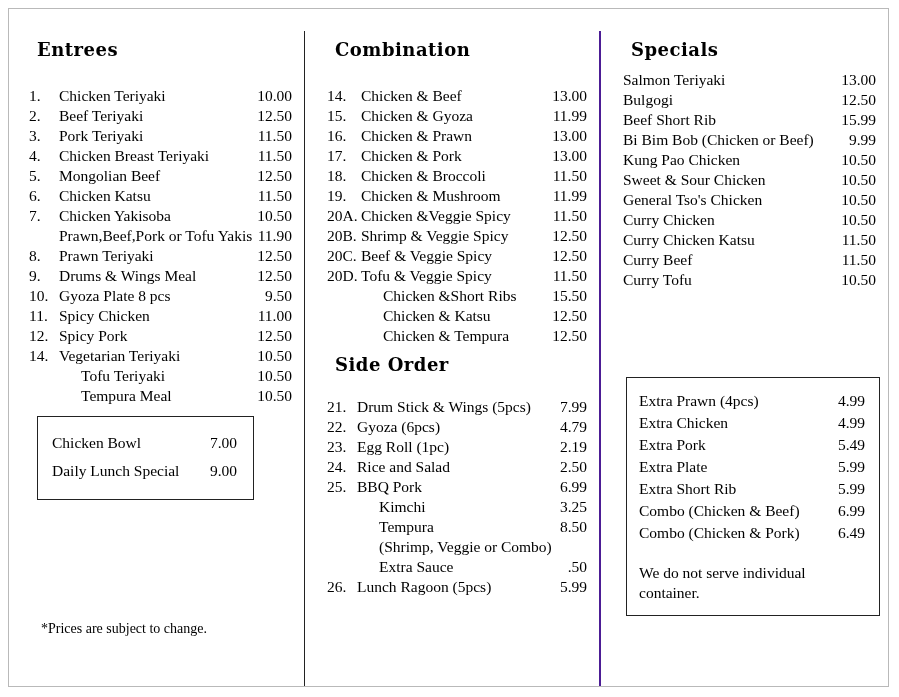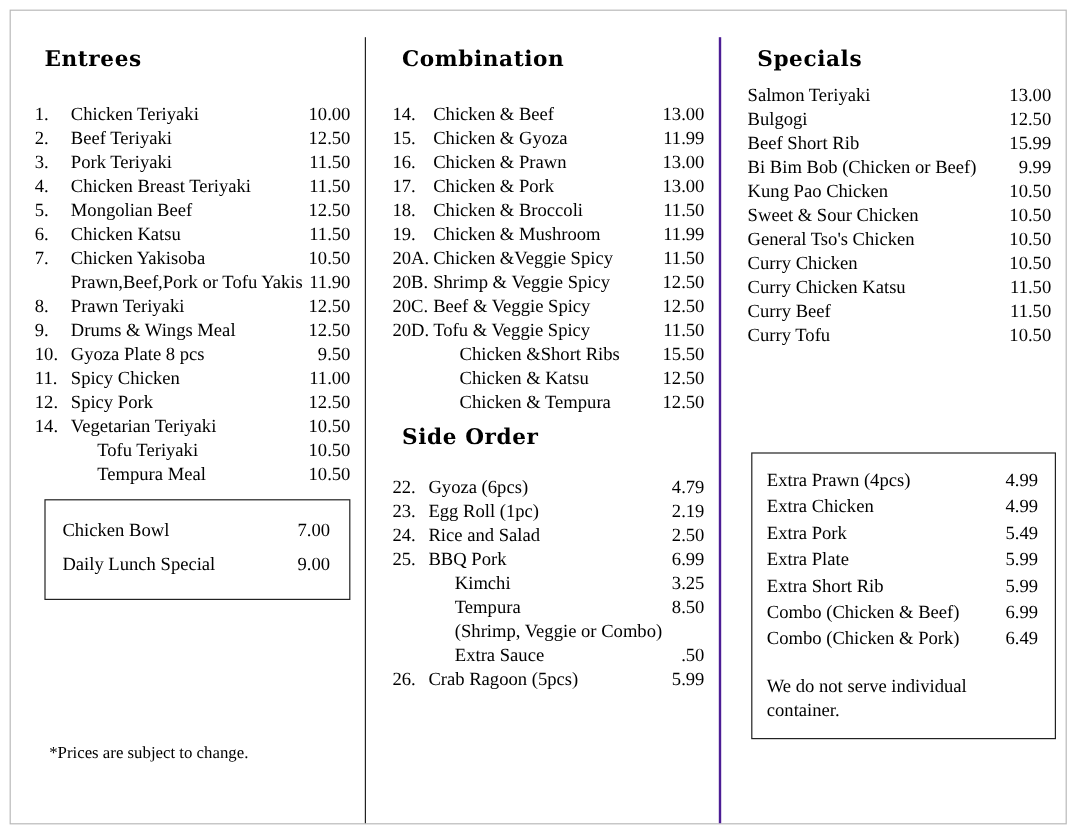--- a/index.html
+++ b/index.html
@@ -95,21 +95,21 @@
     line-height: 20px;
     padding: 4px 0;
   }
   .box .row .name { flex: 1 1 auto; }
   .box .row .price { flex: 0 0 auto; text-align: right; }
 
   #lunch-box {
     position: absolute;
     left: 28px;
     top: 407px;
-    width: 255px;
+    width: 217px;
     padding: 12px 16px 14px 14px;
   }
   #extras-box {
     position: absolute;
     left: 617px;
     top: 368px;
     width: 254px;
     padding: 12px 14px 12px 12px;
   }
   #extras-box .row { padding: 1px 0; align-items: center; }
@@ -297,20 +297,25 @@
           </li>
           <li class="indent">
             <span class="num wide"></span>
             <span class="name">Chicken &amp; Tempura</span>
             <span class="price">12.50</span>
           </li>
         </ul>
       <h2 class="section section-gap-top">Side Order</h2>
       <ul class="items tight" id="side-order-list">
           <li>
+            <span class="num">21.</span>
+            <span class="name">Drum Stick &amp; Wings (5pcs)</span>
+            <span class="price">7.99</span>
+          </li>
+          <li>
             <span class="num">22.</span>
             <span class="name">Gyoza (6pcs)</span>
             <span class="price">4.79</span>
           </li>
           <li>
             <span class="num">23.</span>
             <span class="name">Egg Roll (1pc)</span>
             <span class="price">2.19</span>
           </li>
           <li>
@@ -338,21 +343,21 @@
             <span class="name">(Shrimp, Veggie or Combo)</span>
             <span class="price"></span>
           </li>
           <li class="indent">
             <span class="num"></span>
             <span class="name">Extra Sauce</span>
             <span class="price">.50</span>
           </li>
           <li>
             <span class="num">26.</span>
-            <span class="name">Crab Ragoon (5pcs)</span>
+            <span class="name">Lunch Ragoon (5pcs)</span>
             <span class="price">5.99</span>
           </li>
         </ul>
     </div>
 
     <div class="col col-3">
       <h2 class="section">Specials</h2>
       <ul class="plainlist" id="specials-list">
           <li>
             <span class="name">Salmon Teriyaki</span>

